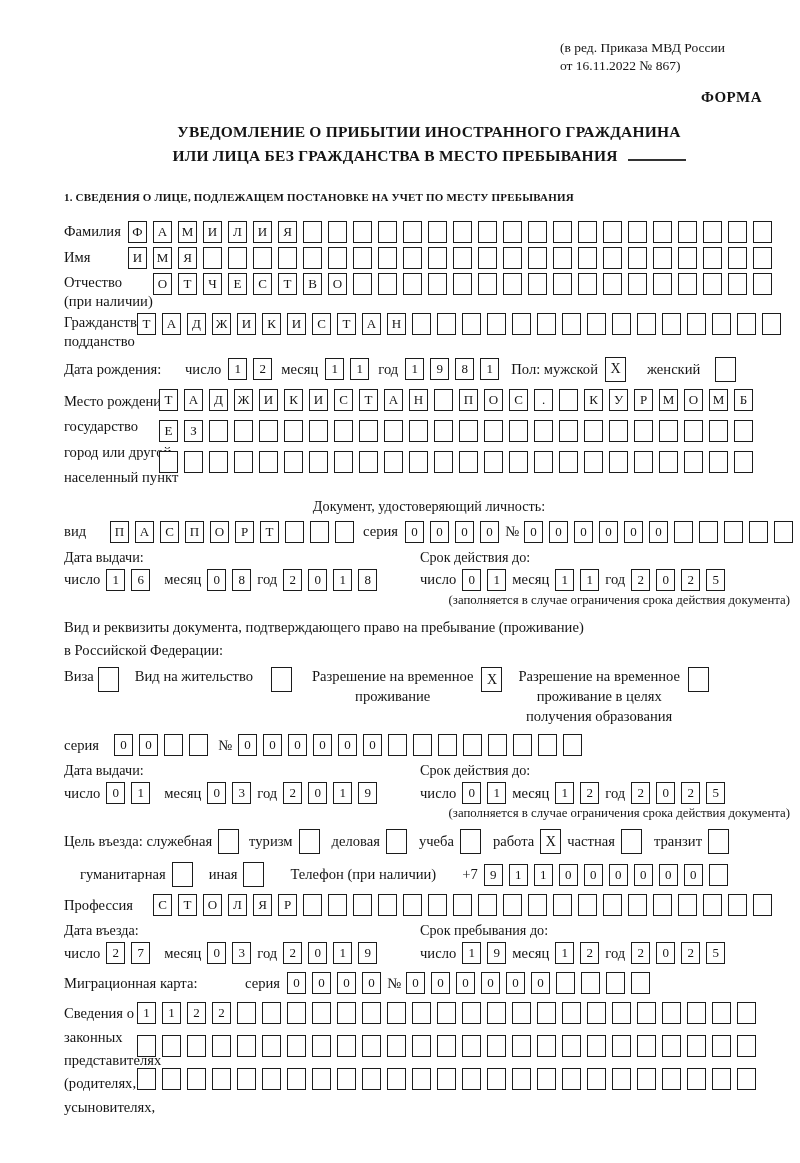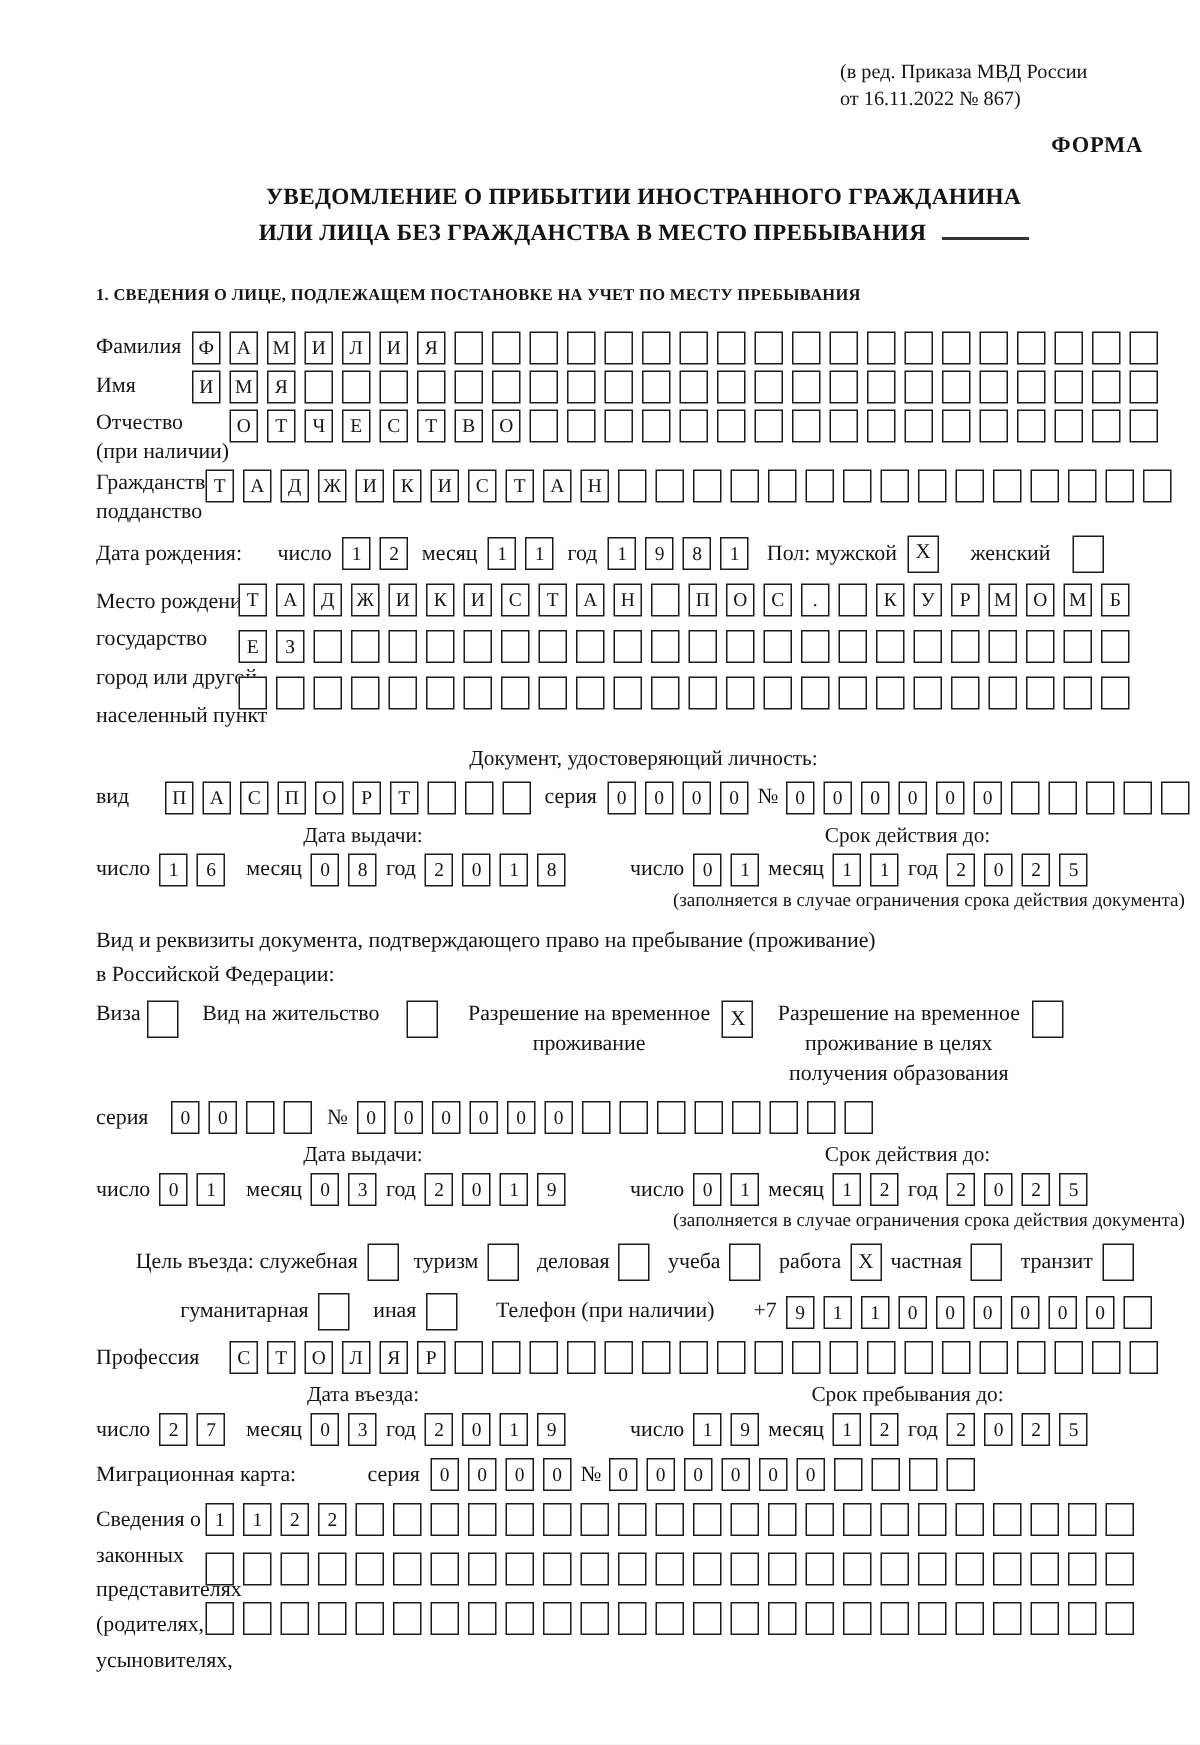--- a/index.html
+++ b/index.html
@@ -26,33 +26,33 @@
     font-size:13px;background:#fff;
   }
   .cbwrap .cell{width:21px;height:25px;font-size:14px;margin-right:0;}
   .vgap{margin-bottom:9px;}
   .inlbl{flex:none;margin:0 7px 0 3px;}
   .center-bold{text-align:center;font-weight:normal;font-size:14.2px;margin:7px 0 6px 0;}
   .daterow{display:flex;margin-top:6px;}
   .dhalf{display:flex;flex-direction:column;}
   .dhalf.lefth{width:356px;}
   .dhalf.righth{width:370px;}
-  .dhead{text-align:center;font-size:14.2px;margin-bottom:3px;}
+  .dhead{font-size:14.2px;margin-bottom:3px;}
   .dgrp{display:flex;align-items:center;}
   .dgrp .dw{margin-right:6px;}
   .dnote{text-align:right;font-size:12.8px;padding-right:4px;margin-top:2px;}
   .intro{font-size:14.6px;margin-top:8px;line-height:1.55;}
   .optrow{display:flex;align-items:flex-start;margin-top:6px;margin-bottom:8px;}
   .opt{display:flex;align-items:flex-start;}
   .opt .olbl{text-align:center;line-height:1.35;}
   .opt .cbwrap{margin-left:8px;}
-  .purline{display:flex;align-items:center;margin-top:8px;justify-content:center;}
+  .purline{display:flex;align-items:center;margin-top:8px;}
   .purline .plbl{margin-right:6px;}
   .purline .cbwrap{margin-right:12px;}
-  .indent100{margin-left:36px;}
+  .indent100{margin-left:16px;}
   [data-lines] div{white-space:nowrap;}
 </style>
 </head>
 <body>
 
 <div class="page">
 
   <div class="amendblock" data-lines="header.amend_lines">
       <div>(в ред. Приказа МВД России</div>
       <div>от 16.11.2022 № 867)</div>

